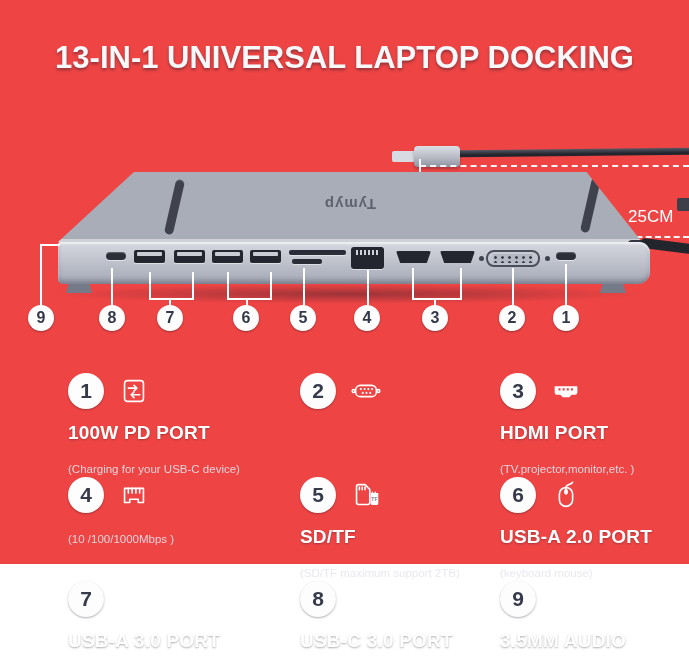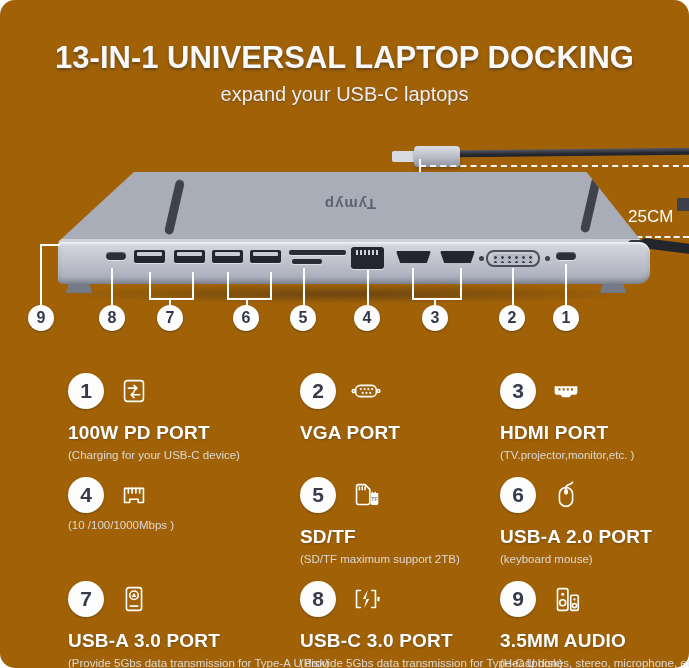--- a/index.html
+++ b/index.html
@@ -1,19 +1,19 @@
 <!DOCTYPE html>
 <html><head>
 <meta charset="utf-8">
 <style>
   html,body{margin:0;padding:0;}
   body{width:689px;height:668px;overflow:hidden;font-family:"Liberation Sans",sans-serif;}
-  .stage{position:relative;width:689px;height:668px;
+  .stage{position:relative;width:689px;height:564px;
     background:radial-gradient(130% 95% at 52% 40%, #8f93a2 0%, #82879​6 35%, #7e8393 48%, #6b7082 75%, #575b6d 100%);
-    background-color:#a16207;border-radius:15px;}
+    background-color:#ef4444;}
   
   .hero{position:absolute;left:0;top:40px;width:689px;text-align:center;}
   .hero h1{margin:0;font-size:31px;font-weight:bold;color:#f7f8fa;letter-spacing:0px;
     text-shadow:0 2px 3px rgba(28,30,44,.45);}
   .hero p{margin:7px 0 0 0;font-size:20px;font-weight:400;color:#eceef3;
     text-shadow:0 1px 2px rgba(28,30,44,.35);}
   
   .scene{position:absolute;left:0;top:0;width:689px;height:360px;}
   .dock-shadow{position:absolute;left:48px;top:284px;width:600px;height:20px;
     background:radial-gradient(ellipse at 50% 50%, rgba(22,24,36,.38), rgba(22,24,36,0) 70%);}
@@ -79,31 +79,30 @@
     grid-template-columns:232px 200px 189px;grid-auto-rows:104px;}
   .feat{position:relative;}
   .feat-head{display:flex;align-items:center;height:38px;margin-top:6px;}
   .num-badge{width:36px;height:36px;border-radius:50%;background:#fdfdfe;color:#363a4b;
     font-size:21px;font-weight:bold;text-align:center;line-height:36px;flex:0 0 auto;
     box-shadow:0 1px 2px rgba(25,27,40,.35);}
   .feat-icon{margin-left:13px;width:34px;height:34px;flex:0 0 auto;}
   .feat-icon svg{width:34px;height:34px;display:block;}
   .feat-title{margin-top:12px;font-size:19px;font-weight:bold;color:#ffffff;letter-spacing:.2px;
     text-shadow:0 1px 2px rgba(28,30,44,.35);}
-  .feat-desc{margin-top:5px;font-size:11.5px;color:rgba(228,230,238,.88);white-space:nowrap;}
+  .feat-desc{margin-top:19px;font-size:11.5px;color:rgba(228,230,238,.88);white-space:nowrap;}
   .ic{stroke:#fff;fill:none;stroke-width:1.7;stroke-linecap:round;stroke-linejoin:round;}
 </style>
 </head>
 <body>
 
 <div class="stage">
 
   <div class="hero">
     <h1>13-IN-1 UNIVERSAL LAPTOP DOCKING</h1>
-    <p>expand your USB-C laptops</p>
   </div>
 
   <div class="scene">
     <div class="dock-shadow"></div>
 
     <div class="cable"></div>
     <div class="plug-tip"></div>
     <div class="plug-body"></div>
     <div class="dash" style="left:420px;top:165px;width:269px;"></div>
     <div class="tick" style="left:419px;top:159px;"></div>
@@ -192,21 +191,20 @@
                 <circle cx="16.5" cy="16" r="1.1"></circle>
                 <circle cx="20.5" cy="16" r="1.1"></circle>
                 <circle cx="24.5" cy="16" r="1.1"></circle>
                 <circle cx="14.5" cy="20" r="1.1"></circle>
                 <circle cx="18.5" cy="20" r="1.1"></circle>
                 <circle cx="22.5" cy="20" r="1.1"></circle>
               </g>
             </svg>
         </span>
       </div>
-      <div class="feat-title">VGA PORT</div>
     </div>
 
     <div class="feat">
       <div class="feat-head">
         <div class="num-badge">3</div>
         <span class="feat-icon">
           <svg viewBox="0 0 36 36">
               <path fill="#fff" fill-rule="evenodd" d="M6 13h24v6.5a2.5 2.5 0 0 1-2.5 2.5H24l-2.5 2.5h-7L12 22H8.5A2.5 2.5 0 0 1 6 19.5V13zm4 2.2h2.2v2.2H10zm4.4 0h2.2v2.2h-2.2zm4.4 0H21v2.2h-2.2zm4.4 0h2.2v2.2h-2.2z"></path>
             </svg>
         </span>

